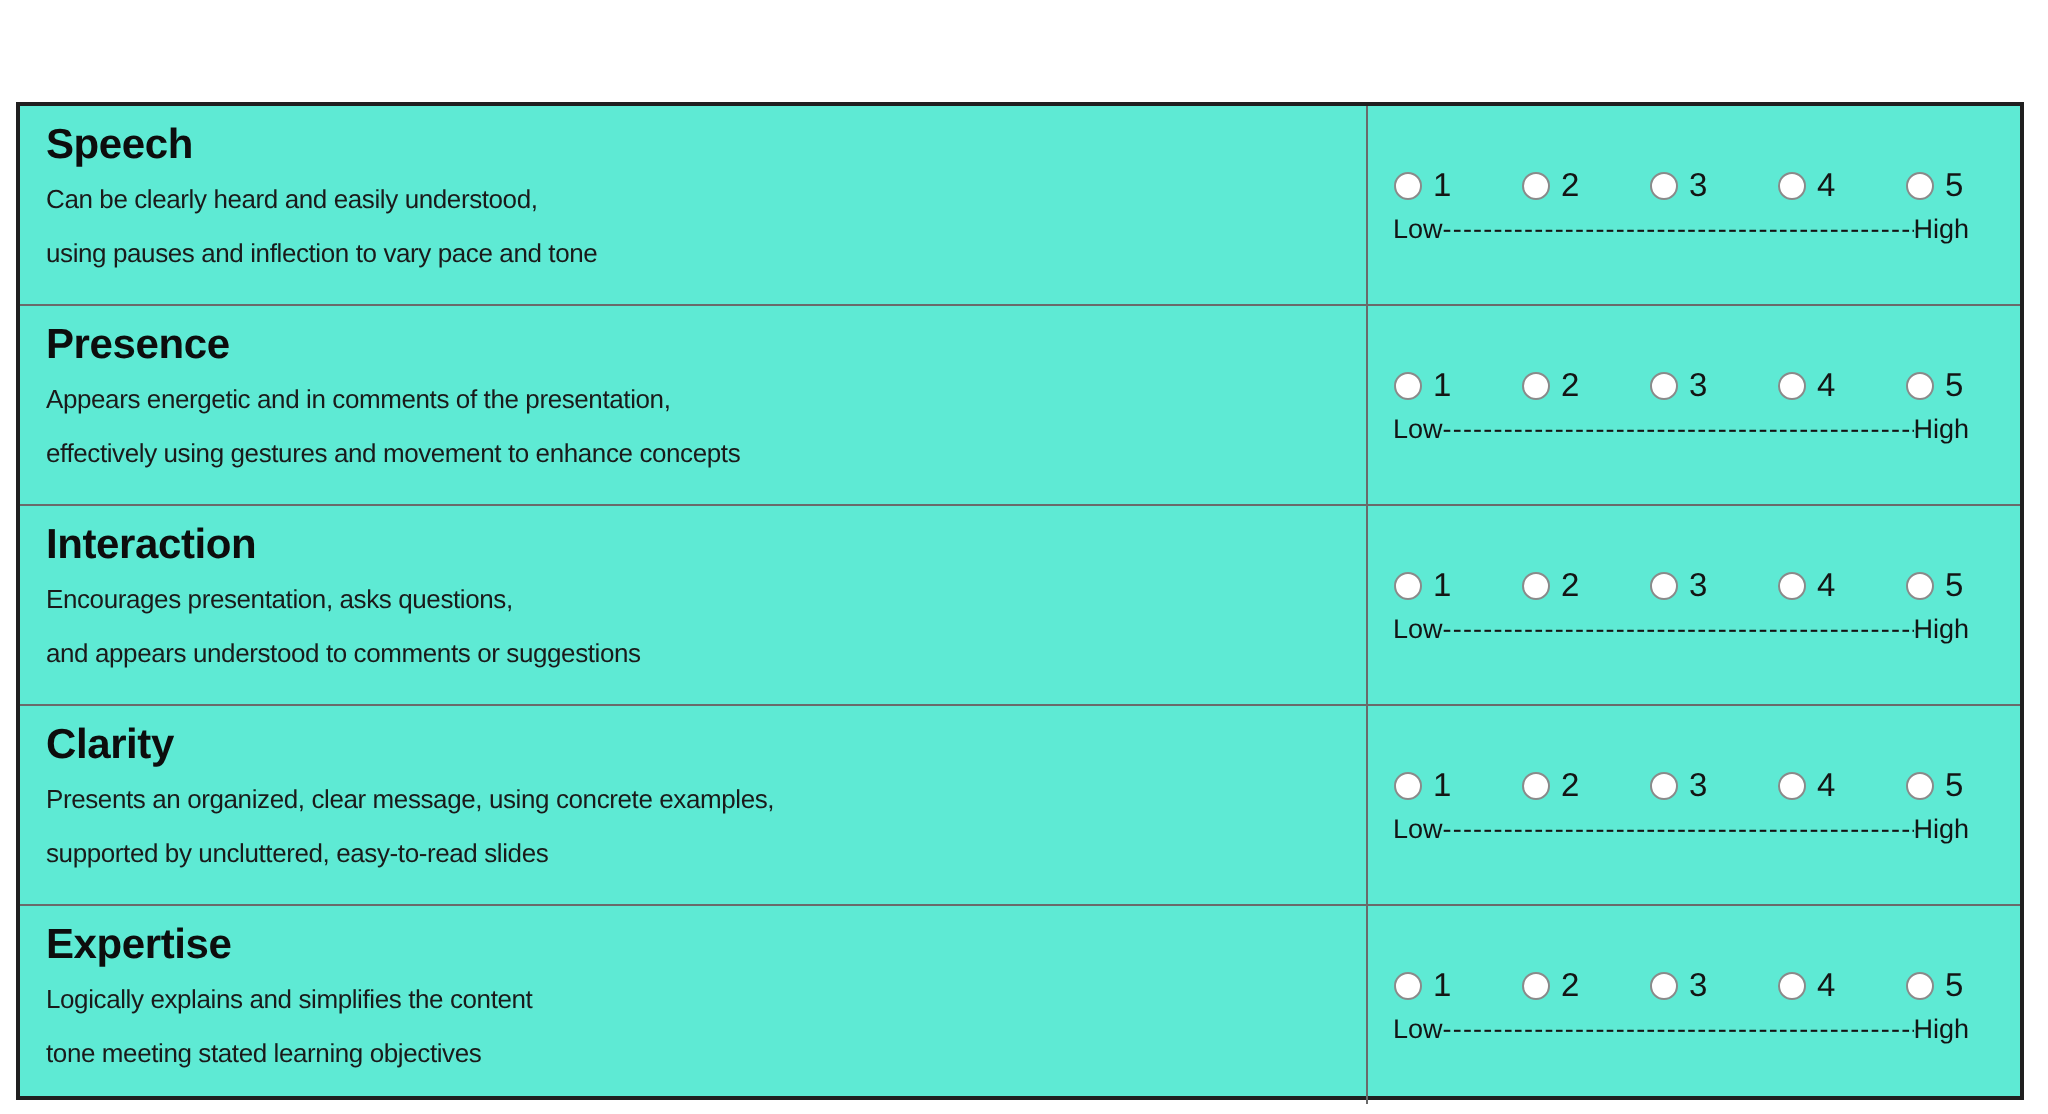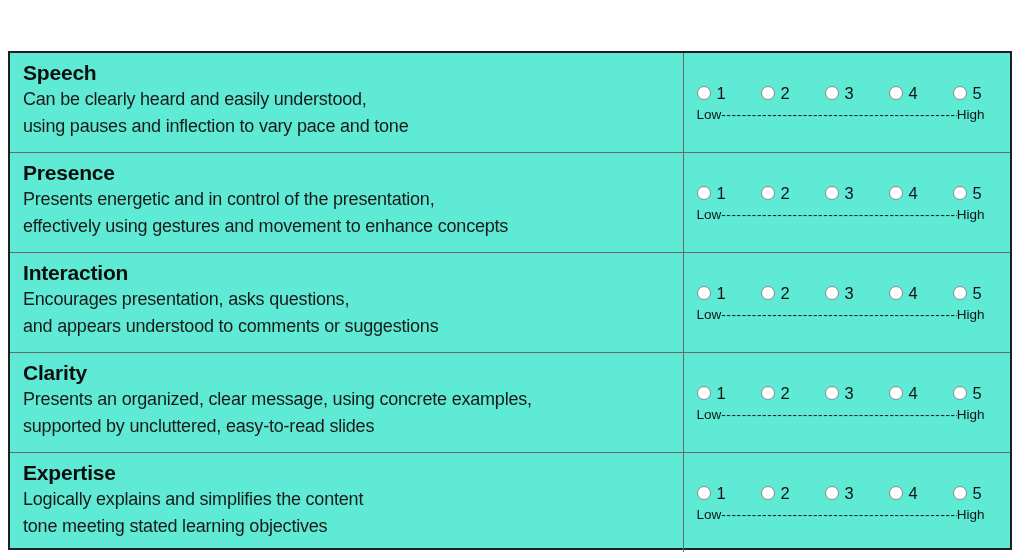--- a/index.html
+++ b/index.html
@@ -80,21 +80,21 @@
   }
 
   .item-title {
     font-size: 21px;
     font-weight: bold;
     line-height: 27px;
     letter-spacing: -0.2px;
     color: #0d0d0d;
   }
   .item-line {
-    font-size: 18px;
+    font-size: 13px;
     line-height: 27px;
     letter-spacing: -0.2px;
     color: #1a1a1a;
     white-space: nowrap;
   }
 
   
   .scale {
     position: relative;
     margin-left: 13px;
@@ -195,21 +195,21 @@
               <span class="anchor-dashes">------------------------------------------------</span>
               <span class="anchor-text">High</span>
             </div>
           </div>
         </td>
       </tr>
 
       <tr>
         <td class="item-cell">
           <div class="item-title">Presence</div>
-          <div class="item-line">Presents energetic and in control of the presentation,</div>
+          <div class="item-line">Appears energetic and in comments of the presentation,</div>
           <div class="item-line">effectively using gestures and movement to enhance concepts</div>
         </td>
         <td class="rating-cell">
           <div class="scale">
             <div class="scale-options">
               <div class="opt">
                 <span class="radio-circle"></span>
                 <span class="opt-label">1</span>
               </div>
               <div class="opt">

